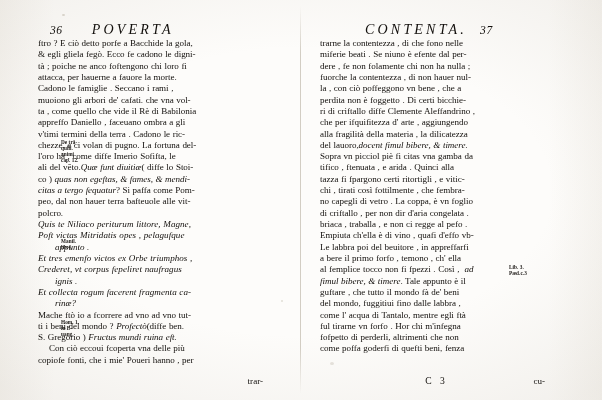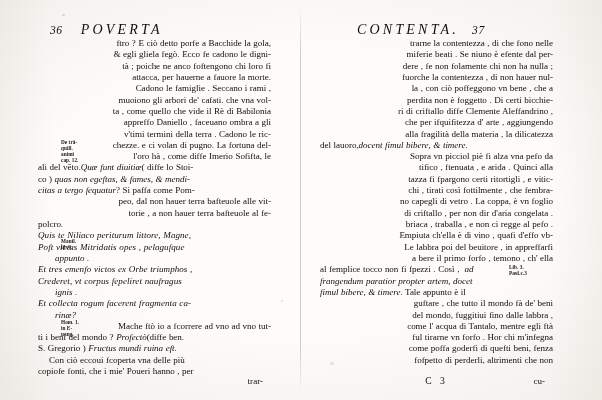--- a/index.html
+++ b/index.html
@@ -57,54 +57,54 @@
   
   .running-head {
     position: absolute;
     top: 22px;
     height: 17px;
     display: flex;
     align-items: baseline;
     white-space: nowrap;
   }
   .page-verso .running-head { left: 50px;  }
-  .page-recto .running-head { left: 56px;  }
+  .page-recto .running-head { left: 64px;  }
 
   .folio {
     font-size: 11.5px;
     font-style: italic;
     letter-spacing: 0.6px;
   }
   .head-title {
     font-size: 14px;
     font-style: italic;
     letter-spacing: 3.2px;
     font-weight: 400;
   }
-  .page-verso .head-title { margin-left: 18px; }
+  .page-verso .head-title { margin-left: 29px; }
   .page-recto .head-title { margin-right: 13px; }
 
   
   .textblock {
     position: absolute;
     top: 38px;
     font-size: 9.05px;
     line-height: 11.32px;
     text-align: justify;
     text-align-last: left;
     letter-spacing: -0.04px;
     word-spacing: 0.35px;
   }
   .page-verso .textblock { left: 38px;  width: 233px; }
   .page-recto .textblock { left: 19px;  width: 233px; }
 
   .line { white-space: nowrap; }
   .line.just {
     display: flex;
-    justify-content: flex-end;
+    justify-content: flex-start;
     white-space: nowrap;
   }
   .line.just > span { display: inline-block; }
 
   .indent { padding-left: 11px; }
 
   
   .it      { font-style: italic; }
   .verse   { font-style: italic; letter-spacing: 0.05px; font-family: Liberation Serif, serif; }
   .verse-in { font-style: italic; padding-left: 17px; }
@@ -224,23 +224,20 @@
       <div class="line">
         <span>co ) </span><span class="it">quas non egeftas, &amp; fames, &amp; mendi-</span>
       </div>
       <div class="line">
         <span class="it">citas a tergo fequatur</span><span>? Si paffa come Pom-</span>
       </div>
 
       <div class="line just">
           <span>peo, dal non hauer terra bafteuole alle vit-</span>
         </div>
-      <div class="line just">
-          <span>torie , a non hauer terra bafteuole al fe-</span>
-        </div>
       <div class="line">polcro.</div>
 
       <div class="line verse">Quis te Niliaco periturum littore, Magne,</div>
       <div class="line verse">Poft victas Mitridatis opes , pelagufque</div>
       <div class="line verse-in">appunto .</div>
       <div class="line verse">Et tres emenfo victos ex Orbe triumphos ,</div>
       <div class="line verse">Crederet, vt corpus  fepeliret naufragus</div>
       <div class="line verse-in">ignis .</div>
       <div class="line verse">Et collecta rogum facerent fragmenta ca-</div>
       <div class="line verse-in">rinæ?</div>
@@ -301,21 +298,21 @@
         </div>
       <div class="line just">
           <span>alla fragilità della materia , la dilicatezza</span>
         </div>
 
       <div class="line">
         <span>del lauoro,</span><span class="it">docent fimul bibere, &amp; timere.</span>
       </div>
 
       <div class="line just">
-          <span>Sopra vn picciol piè fi alza vna pefo da</span>
+          <span>Sopra vn picciol piè fi citas vna gamba da</span>
         </div>
       <div class="line just">
           <span>tifico , ftenuata , e arida . Quinci alla</span>
         </div>
       <div class="line just">
           <span>tazza fi fpargono certi ritortigli , e vitic-</span>
         </div>
       <div class="line just">
           <span>chi , tirati così fottilmente , che fembra-</span>
         </div>
@@ -335,43 +332,40 @@
           <span>Le labbra poi del beuitore , in appreffarfi</span>
         </div>
       <div class="line just">
           <span>a bere il primo forfo , temono , ch' ella</span>
         </div>
 
       <div class="line">
         <span>al femplice tocco non fi fpezzi . Così ,</span><span>&nbsp;&nbsp;</span><span class="it">ad</span>
       </div>
       <div class="line">
-        <span class="it">frangendum paratior propter artem, docet</span>
-      </div>
-      <div class="line">
         <span class="it">fimul bibere, &amp; timere</span><span>. Tale appunto è il</span>
       </div>
 
       <div class="line just">
           <span>guftare , che tutto il mondo fà de' beni</span>
         </div>
       <div class="line just">
           <span>del mondo, fuggitiui fino dalle labbra ,</span>
         </div>
       <div class="line just">
           <span>come l' acqua di Tantalo, mentre egli ftà</span>
         </div>
       <div class="line just">
           <span>ful tirarne vn forfo . Hor chi m'infegna</span>
         </div>
       <div class="line just">
+          <span>fofpetto di perderli, altrimenti che non</span>
+        </div>
+      <div class="line just">
           <span>come poffa goderfi di quefti beni, fenza</span>
-        </div>
-      <div class="line just">
-          <span>fofpetto di perderli, altrimenti che non</span>
         </div>
     </div>
 
     <div class="footline">
       <span class="signature">C  3</span>
       <span class="catchword">cu-</span>
     </div>
   </div>
 
 </div>

